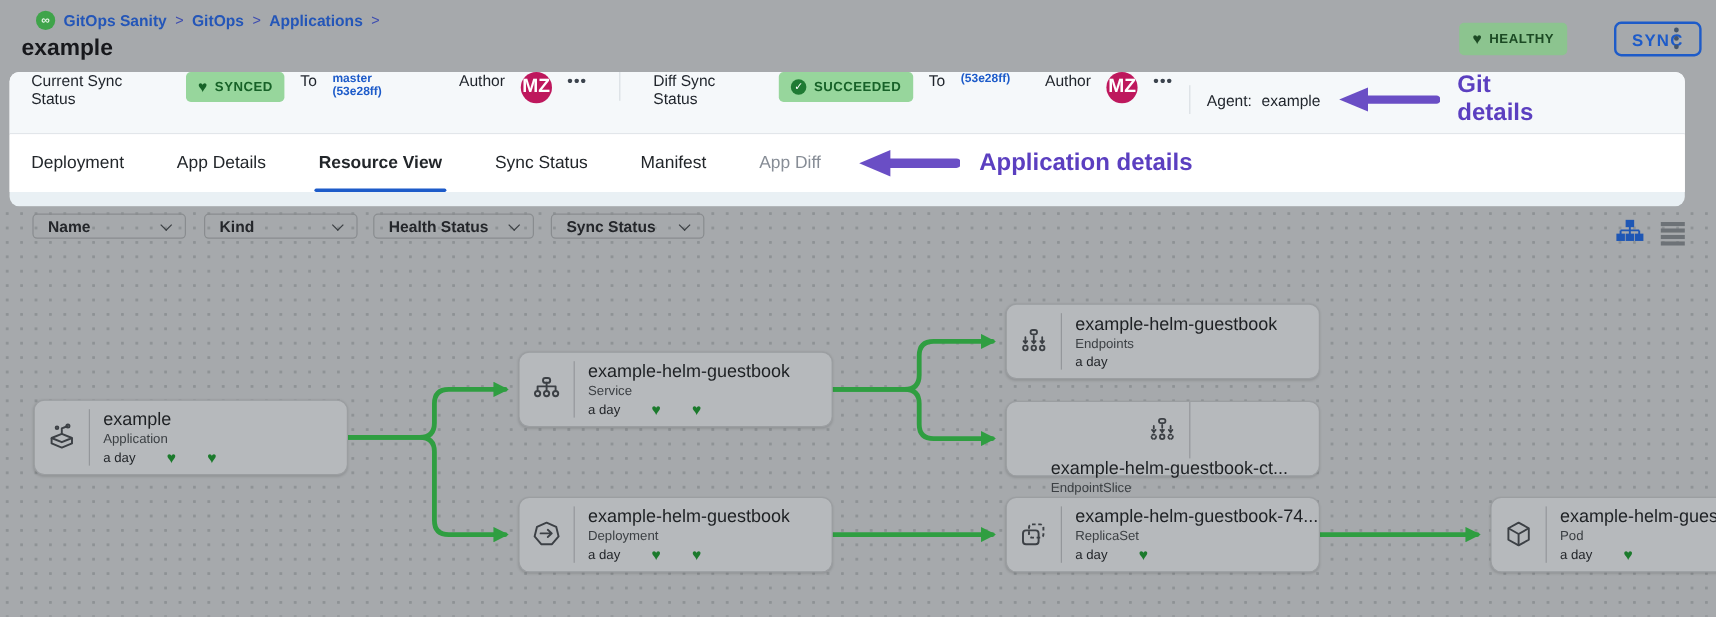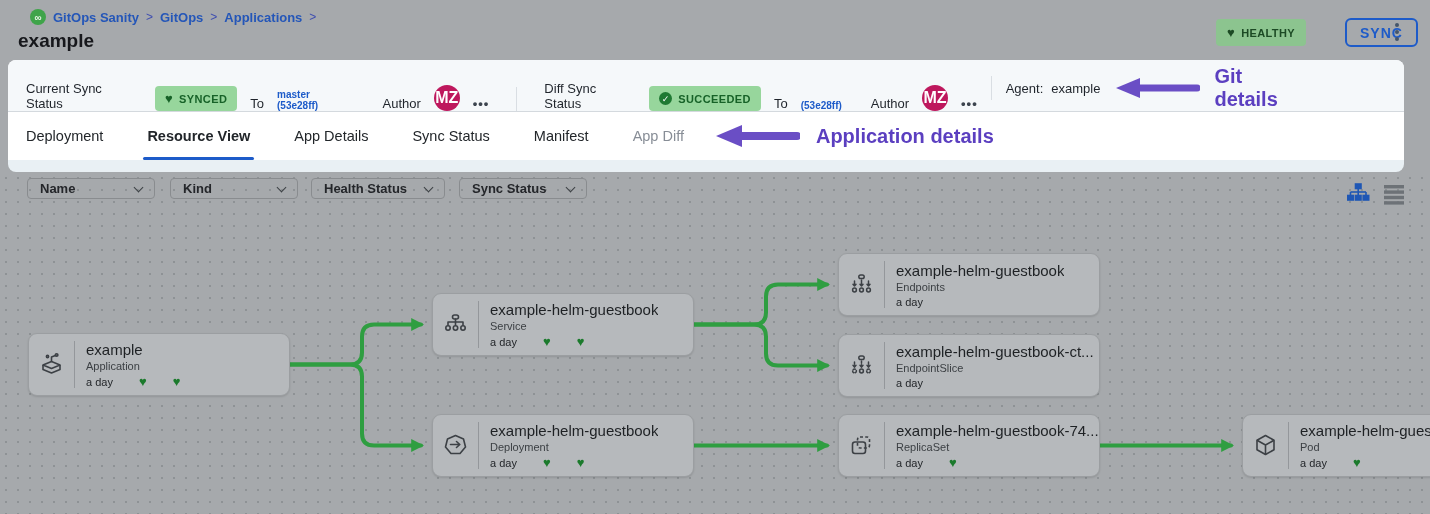--- a/index.html
+++ b/index.html
@@ -25,21 +25,21 @@
     background:transparent; color:#1d5bc9; font-size:14px; font-weight:bold; letter-spacing:1px;
     font-family:inherit; cursor:pointer;margin-left:33px; }
   .kebab { position:absolute; top:18px; left:1389px; width:16px; height:28px; display:flex; flex-direction:column;
     align-items:center; justify-content:center; gap:3px; cursor:pointer; }
   .kebab i { width:4px; height:4px; border-radius:50%; background:#44556b; }
 
   
   .card { position:absolute; top:60px; left:8px; width:1396px; height:100px; background:#ffffff; border-radius:8px 8px 0 0; }
   .card-bottom-strip { position:absolute; top:160px; left:8px; width:1396px; height:12px; background:#e9f0f4; border-radius:0 0 8px 8px; }
   .sync-row { height:52px; background:#f5f8fa; border-radius:8px 8px 0 0; border-bottom:1px solid #d4d9de;
-    display:flex; align-items:flex-end; padding:0 18px; gap:13px; font-size:13px; color:#1f242b; }
+    display:flex; align-items:flex-start; padding:0 18px; gap:13px; font-size:13px; color:#1f242b; }
   .badge-green { height:25px; padding:0 10px; border-radius:4px; background:#97d69c; color:#176228;
     display:flex; align-items:center; gap:6px; font-size:11px; font-weight:bold; letter-spacing:.4px; }
   .check-circle { width:13px; height:13px; border-radius:50%; background:#1f7a33; color:#ffffff; font-size:9px;
     display:flex; align-items:center; justify-content:center; }
   .ref-link { color:#1d5bc9; font-weight:bold; font-size:10px; cursor:pointer; }
   .avatar { width:26px; height:26px; border-radius:50%; background:#be185d; color:#ffffff; font-size:16px; font-weight:bold;
     display:flex; align-items:center; justify-content:center; }
   .more-dots { color:#3c444e; font-size:13px; letter-spacing:1px; font-weight:bold; cursor:pointer; }
   .v-divider { width:1px; height:24px; background:#d9dee3; margin:0 14px; }
   .agent-note { margin-left:auto; display:flex; align-items:center; gap:14px; padding-right:76px; }
@@ -81,21 +81,21 @@
     border-right:1px solid #94979b; color:#3c4045; }
   .node-body { padding:0 0 0 11px; min-width:0; }
   .node-title { font-size:15px; color:#1e2124; white-space:nowrap; overflow:hidden; }
   .node-kind { font-size:11px; color:#3c4044; margin-top:2px; }
   .node-meta { font-size:11px; color:#23262a; margin-top:3px; display:flex; align-items:center; }
   .heart { color:#1b7a2c; font-size:13px; line-height:1; margin-left:26px; }
   .n1 { left:28px;  top:161px; }
   .n2 { left:432px; top:121px; }
   .n3 { left:432px; top:242px; }
   .n4 { left:838px; top:81px;  }
-  .n5 { left:838px; top:162px; }
+  .n5 { left:838px; top:162px;flex-direction:column; }
   .n6 { left:838px; top:242px; }
   .n7 { left:1242px; top:242px; }
   .edges { position:absolute; top:0; left:0; pointer-events:none; }
 </style>
 </head>
 <body>
 
 <div class="header">
   <div class="breadcrumb">
     <span class="bc-logo">∞</span>
@@ -154,22 +154,22 @@
       <svg class="annot-arrow" width="86" height="24" viewBox="0 0 86 24">
         <line x1="24" y1="12" x2="83" y2="12" stroke="#6a4ec5" stroke-width="7" stroke-linecap="round"></line>
         <polygon points="2,12 26,2 26,22" fill="#6a4ec5"></polygon>
       </svg>
       <span class="purple-note">Git details</span>
     </div>
   </div>
 
   <div class="tabs-row">
     <span class="tab">Deployment</span>
+    <span class="tab">App Details</span>
     <span class="tab active">Resource View</span>
-    <span class="tab">App Details</span>
     <span class="tab">Sync Status</span>
     <span class="tab">Manifest</span>
     <span class="tab disabled">App Diff</span>
     <span class="tabs-annot">
       <svg class="annot-arrow" width="86" height="26" viewBox="0 0 86 26">
         <line x1="26" y1="13" x2="83" y2="13" stroke="#6a4ec5" stroke-width="8" stroke-linecap="round"></line>
         <polygon points="2,13 28,2 28,24" fill="#6a4ec5"></polygon>
       </svg>
       <span class="purple-note">Application details</span>
     </span>

